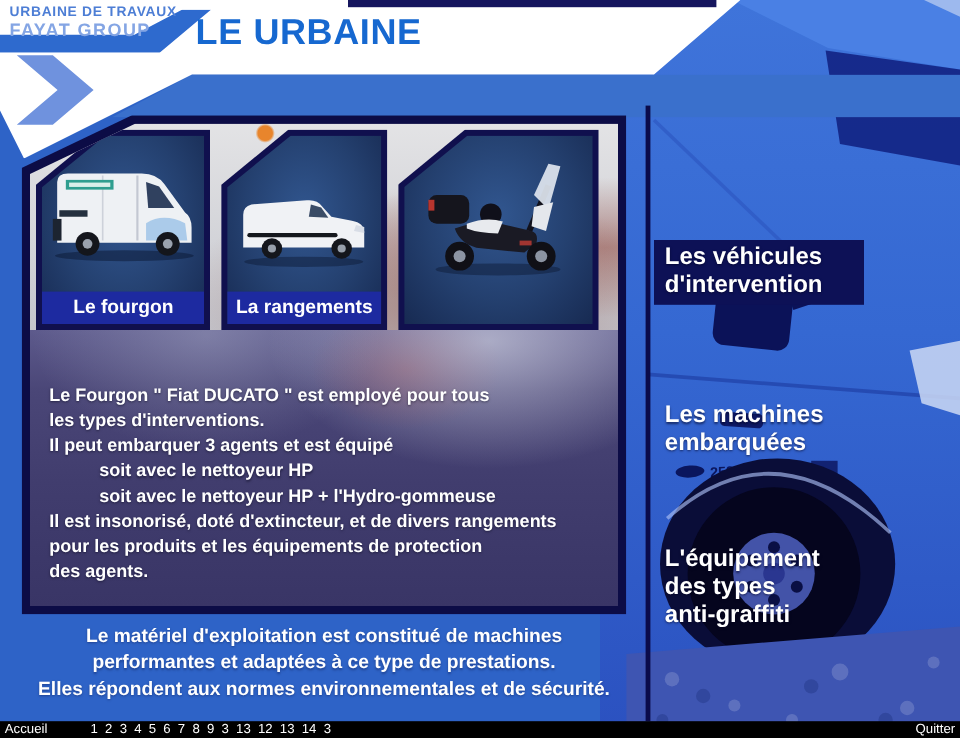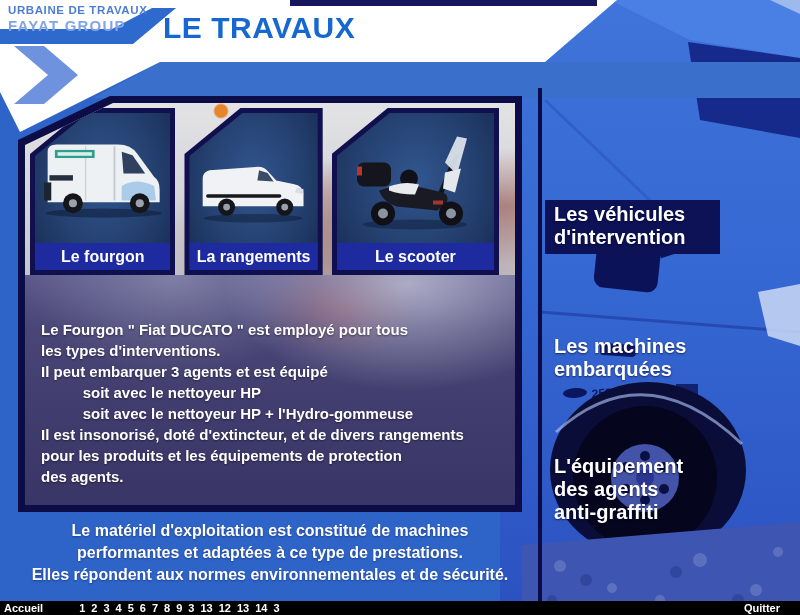--- a/index.html
+++ b/index.html
@@ -88,26 +88,26 @@
     white-space:pre-line;padding:3px 10px 5px 9px;cursor:pointer;
     text-shadow:0 1px 2px rgba(0,0,30,.6);
   }
   .side-item--active{top:200px;background:#0d1156;min-width:156px;}
   .side-item--machines{top:332px;}
   .side-item--equipement{top:452px;}
 
   
   .bottom-bar{
     left:0;top:601px;width:800px;height:14px;background:#000;color:#fff;
-    display:flex;align-items:center;font-size:11px;font-weight:bold;box-sizing:border-box;
+    display:flex;align-items:center;font-size:11px;font-weight:normal;box-sizing:border-box;
   }
   .bb-home{margin-left:4px;cursor:pointer;}
   .bb-pages{margin-left:36px;display:flex;gap:6px;}
   .page-num{cursor:pointer;}
-  .bb-quit{margin-left:auto;margin-right:20px;cursor:pointer;}
+  .bb-quit{margin-left:auto;margin-right:4px;cursor:pointer;}
 </style>
 </head>
 <body>
 
 <div class="stage">
 
   <svg class="abs bg-photo" width="800" height="615" viewBox="0 0 800 615">
     <defs>
       <linearGradient id="bodyGrad" x1="0" y1="0" x2="0" y2="1">
         <stop offset="0" stop-color="#3f74da"></stop>
@@ -163,21 +163,21 @@
   <div class="abs hdr-white"></div>
   <div class="abs hdr-topbar"></div>
   <div class="abs logo-ribbon"></div>
   <div class="abs logo-block">
     <div class="logo-line1">URBAINE DE TRAVAUX</div>
     <div class="logo-line2">FAYAT GROUP</div>
   </div>
   <svg class="abs chevron" width="78" height="62" viewBox="0 0 78 62">
     <path d="M8,2 L38,2 L72,31 L38,60 L8,60 L42,31 Z" fill="#6f92de"></path>
   </svg>
-  <div class="abs page-title">LE TRAVAUX</div>
+  <div class="abs page-title">LE URBAINE</div>
 
   <div class="abs left-panel">
     <div class="left-panel-inner">
       <div class="cards-row">
 
         <div class="card card-1">
           <div class="card-inner">
             <div class="card-img">
               <svg width="142" height="100" viewBox="0 0 150 100">
                 <ellipse cx="76" cy="90" rx="64" ry="5" fill="#0d1b38" opacity=".55"></ellipse>
@@ -232,21 +232,20 @@
                 <path d="M34,62 Q56,54 72,58 L98,64 Q104,66 102,74 L92,82 L52,78 Q38,74 34,62 Z" fill="#1a1a24"></path>
                 <path d="M44,58 Q60,52 74,56 L70,66 Q54,66 44,62 Z" fill="#e8eaee"></path>
                 <path d="M100,44 L116,40 L110,64 L98,60 Z" fill="#e4e7ec"></path>
                 <rect x="88" y="72" width="10" height="4" fill="#a23531"></rect>
                 <circle cx="38" cy="85" r="12" fill="#101016"></circle>
                   <circle cx="38" cy="85" r="5" fill="#8c94a2"></circle>
                 <circle cx="106" cy="85" r="12" fill="#101016"></circle>
                   <circle cx="106" cy="85" r="5" fill="#8c94a2"></circle>
               </svg>
             </div>
-            <div class="card-label">Le scooter</div>
           </div>
         </div>
 
       </div>
       <div class="desc">Le Fourgon " Fiat DUCATO " est employé pour tous
 les types d'interventions.
 Il peut embarquer 3 agents et est équipé
 &nbsp;&nbsp;&nbsp;&nbsp;&nbsp;&nbsp;&nbsp;&nbsp;&nbsp;&nbsp;soit avec le nettoyeur HP
 &nbsp;&nbsp;&nbsp;&nbsp;&nbsp;&nbsp;&nbsp;&nbsp;&nbsp;&nbsp;soit avec le nettoyeur HP + l'Hydro-gommeuse
 Il est insonorisé, doté d'extincteur, et de divers rangements
@@ -258,21 +257,21 @@
   <div class="abs footer-note">Le matériel d'exploitation est constitué de machines
 performantes et adaptées à ce type de prestations.
 Elles répondent aux normes environnementales et de sécurité.</div>
 
   <div class="abs divider"></div>
   <div class="abs side-item side-item--active">Les véhicules
 d'intervention</div>
   <div class="abs side-item side-item--machines">Les machines
 embarquées</div>
   <div class="abs side-item side-item--equipement">L'équipement
-des agents
+des types
 anti-graffiti</div>
 
   <div class="abs bottom-bar">
     <span class="bb-home">Accueil</span>
     <span class="bb-pages">
         <span class="page-num">1</span>
         <span class="page-num">2</span>
         <span class="page-num">3</span>
         <span class="page-num">4</span>
         <span class="page-num">5</span>

